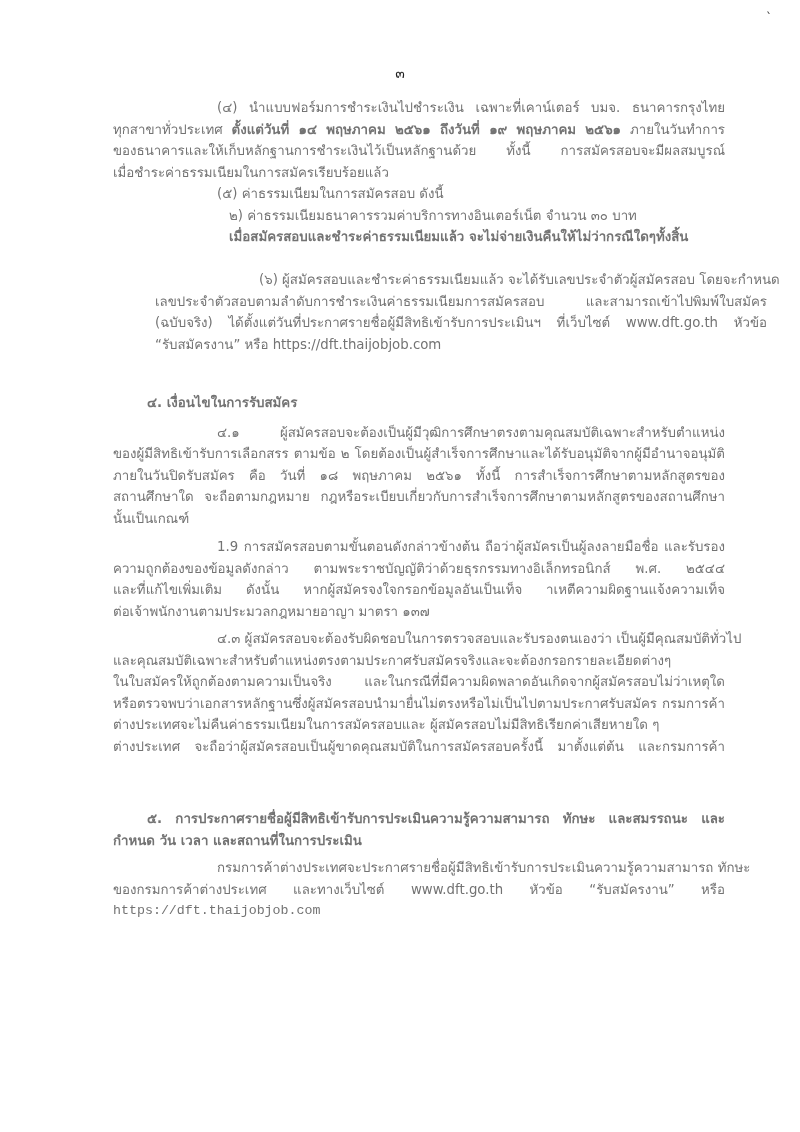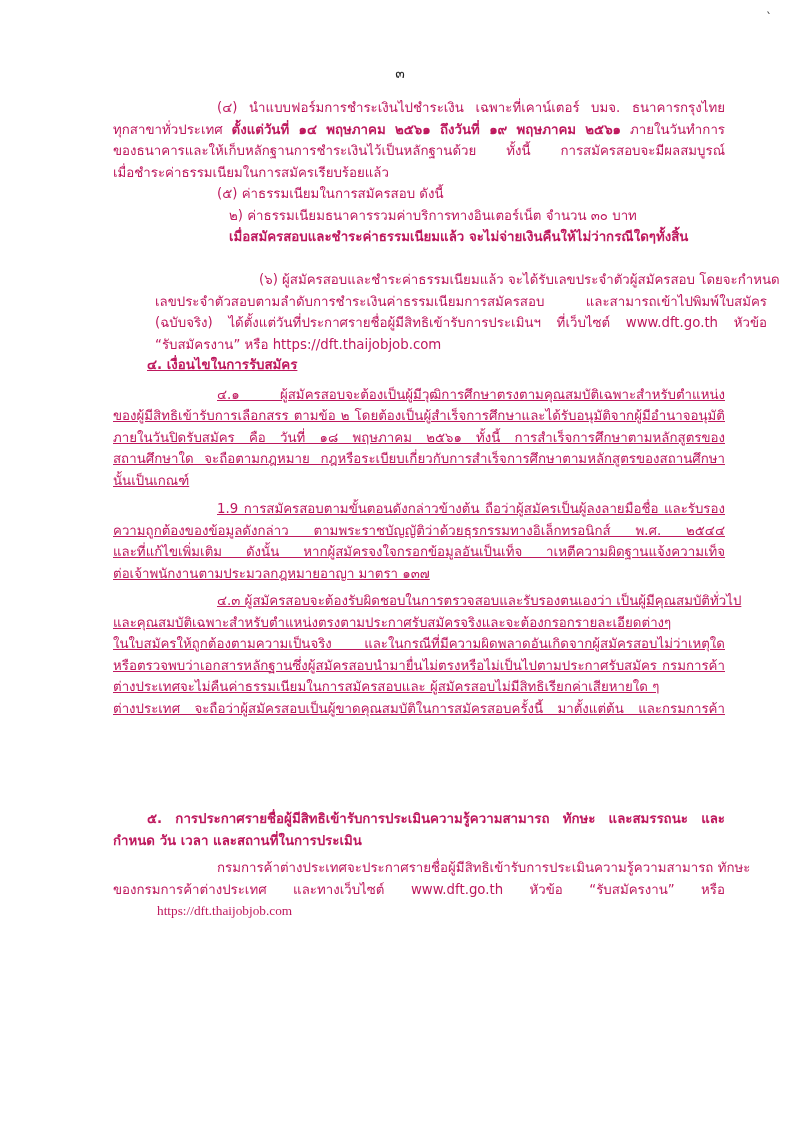--- a/index.html
+++ b/index.html
@@ -3,30 +3,30 @@
 <meta charset="utf-8">
 <style>
   html, body { margin: 0; padding: 0; background: #ffffff; }
   body { width: 800px; height: 1132px; position: relative; overflow: hidden;
          font-family: "DejaVu Sans", "Liberation Sans", sans-serif; color: #1a1a1a; }
   .page { position: absolute; left: 0; top: 0; width: 800px; height: 1132px; background: #fff; }
   .page-number { position: absolute; top: 62px; left: 0; width: 800px; text-align: center;
                  font-size: 14px; color: #222; }
   .corner-mark { position: absolute; top: 0; right: 28px; font-size: 12px; color: #444; }
   .body-text { position: absolute; left: 113px; width: 612px; font-size: 13.3px; line-height: 21.5px;
-               color: #be185d; }
+               color: #737373; }
   .line { white-space: nowrap; overflow: visible; display: block; height: 21.5px; text-align: justify; text-align-last: justify; }
   .line.last { text-align-last: left; }
   .ind1 { padding-left: 104px; }
   .ind2 { padding-left: 116px; }
   .ind3 { padding-left: 116px; }
   .ind4 { padding-left: 34px; }
   .b { font-weight: bold; }
   .head { font-weight: bold; }
-  .url { font-family: Liberation Serif, serif; margin-left: 44px; }
+  .url { font-family: Liberation Mono, monospace; }
 </style>
 </head>
 <body>
 
 <div class="page">
   <span class="corner-mark">ˎ</span>
   <div class="page-number">๓</div>
 
   <div class="body-text" style="top:97px;">
     <span class="line ind1">(๔)  นำแบบฟอร์มการชำระเงินไปชำระเงิน เฉพาะที่เคาน์เตอร์ บมจ. ธนาคารกรุงไทย</span>
@@ -41,21 +41,21 @@
     <span class="line last ind3 b">เมื่อสมัครสอบและชำระค่าธรรมเนียมแล้ว จะไม่จ่ายเงินคืนให้ไม่ว่ากรณีใดๆทั้งสิ้น</span>
   </div>
 
   <div class="body-text" style="top:269px;margin-left:42px;">
     <span class="line ind1">(๖) ผู้สมัครสอบและชำระค่าธรรมเนียมแล้ว จะได้รับเลขประจำตัวผู้สมัครสอบ โดยจะกำหนด</span>
     <span class="line">เลขประจำตัวสอบตามลำดับการชำระเงินค่าธรรมเนียมการสมัครสอบ และสามารถเข้าไปพิมพ์ใบสมัคร</span>
     <span class="line">(ฉบับจริง) ได้ตั้งแต่วันที่ประกาศรายชื่อผู้มีสิทธิเข้ารับการประเมินฯ ที่เว็บไซต์ www.dft.go.th    หัวข้อ</span>
     <span class="line last">“รับสมัครงาน” หรือ https://dft.thaijobjob.com</span>
   </div>
 
-  <div class="body-text" style="top:354px;text-decoration:underline;">
+  <div class="body-text" style="top:392px;">
     <span class="line last ind4 head">๔. เงื่อนไขในการรับสมัคร</span>
     <div style="height:8px"></div>
     <span class="line ind1">๔.๑ ผู้สมัครสอบจะต้องเป็นผู้มีวุฒิการศึกษาตรงตามคุณสมบัติเฉพาะสำหรับตำแหน่ง</span>
     <span class="line">ของผู้มีสิทธิเข้ารับการเลือกสรร ตามข้อ ๒ โดยต้องเป็นผู้สำเร็จการศึกษาและได้รับอนุมัติจากผู้มีอำนาจอนุมัติ</span>
     <span class="line">ภายในวันปิดรับสมัคร คือ วันที่ ๑๘ พฤษภาคม ๒๕๖๑ ทั้งนี้ การสำเร็จการศึกษาตามหลักสูตรของ</span>
     <span class="line">สถานศึกษาใด จะถือตามกฎหมาย กฎหรือระเบียบเกี่ยวกับการสำเร็จการศึกษาตามหลักสูตรของสถานศึกษา</span>
     <span class="line last">นั้นเป็นเกณฑ์</span>
     <div style="height:7px"></div>
     <span class="line ind1">1.9 การสมัครสอบตามขั้นตอนดังกล่าวข้างต้น ถือว่าผู้สมัครเป็นผู้ลงลายมือชื่อ และรับรอง</span>
     <span class="line">ความถูกต้องของข้อมูลดังกล่าว ตามพระราชบัญญัติว่าด้วยธุรกรรมทางอิเล็กทรอนิกส์ พ.ศ. ๒๕๔๔</span>

